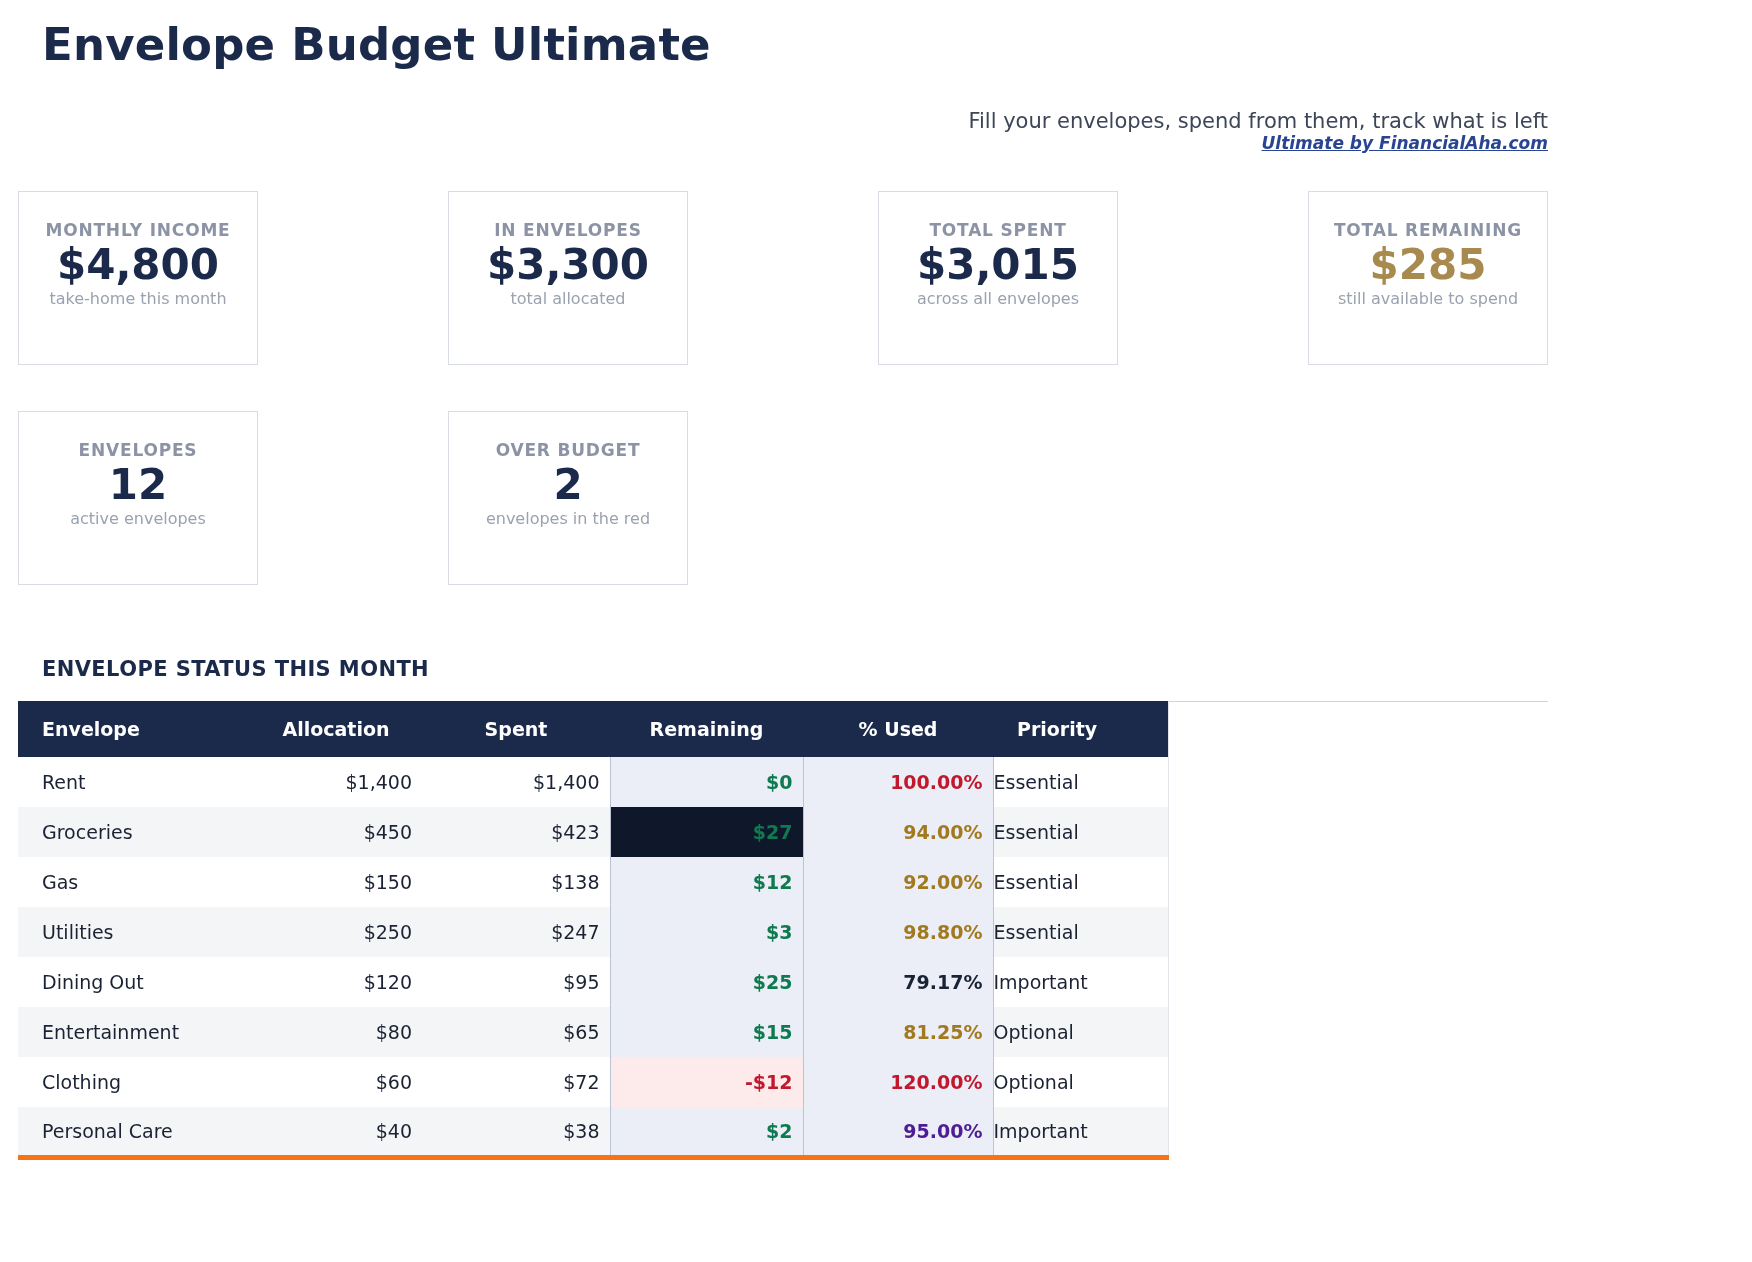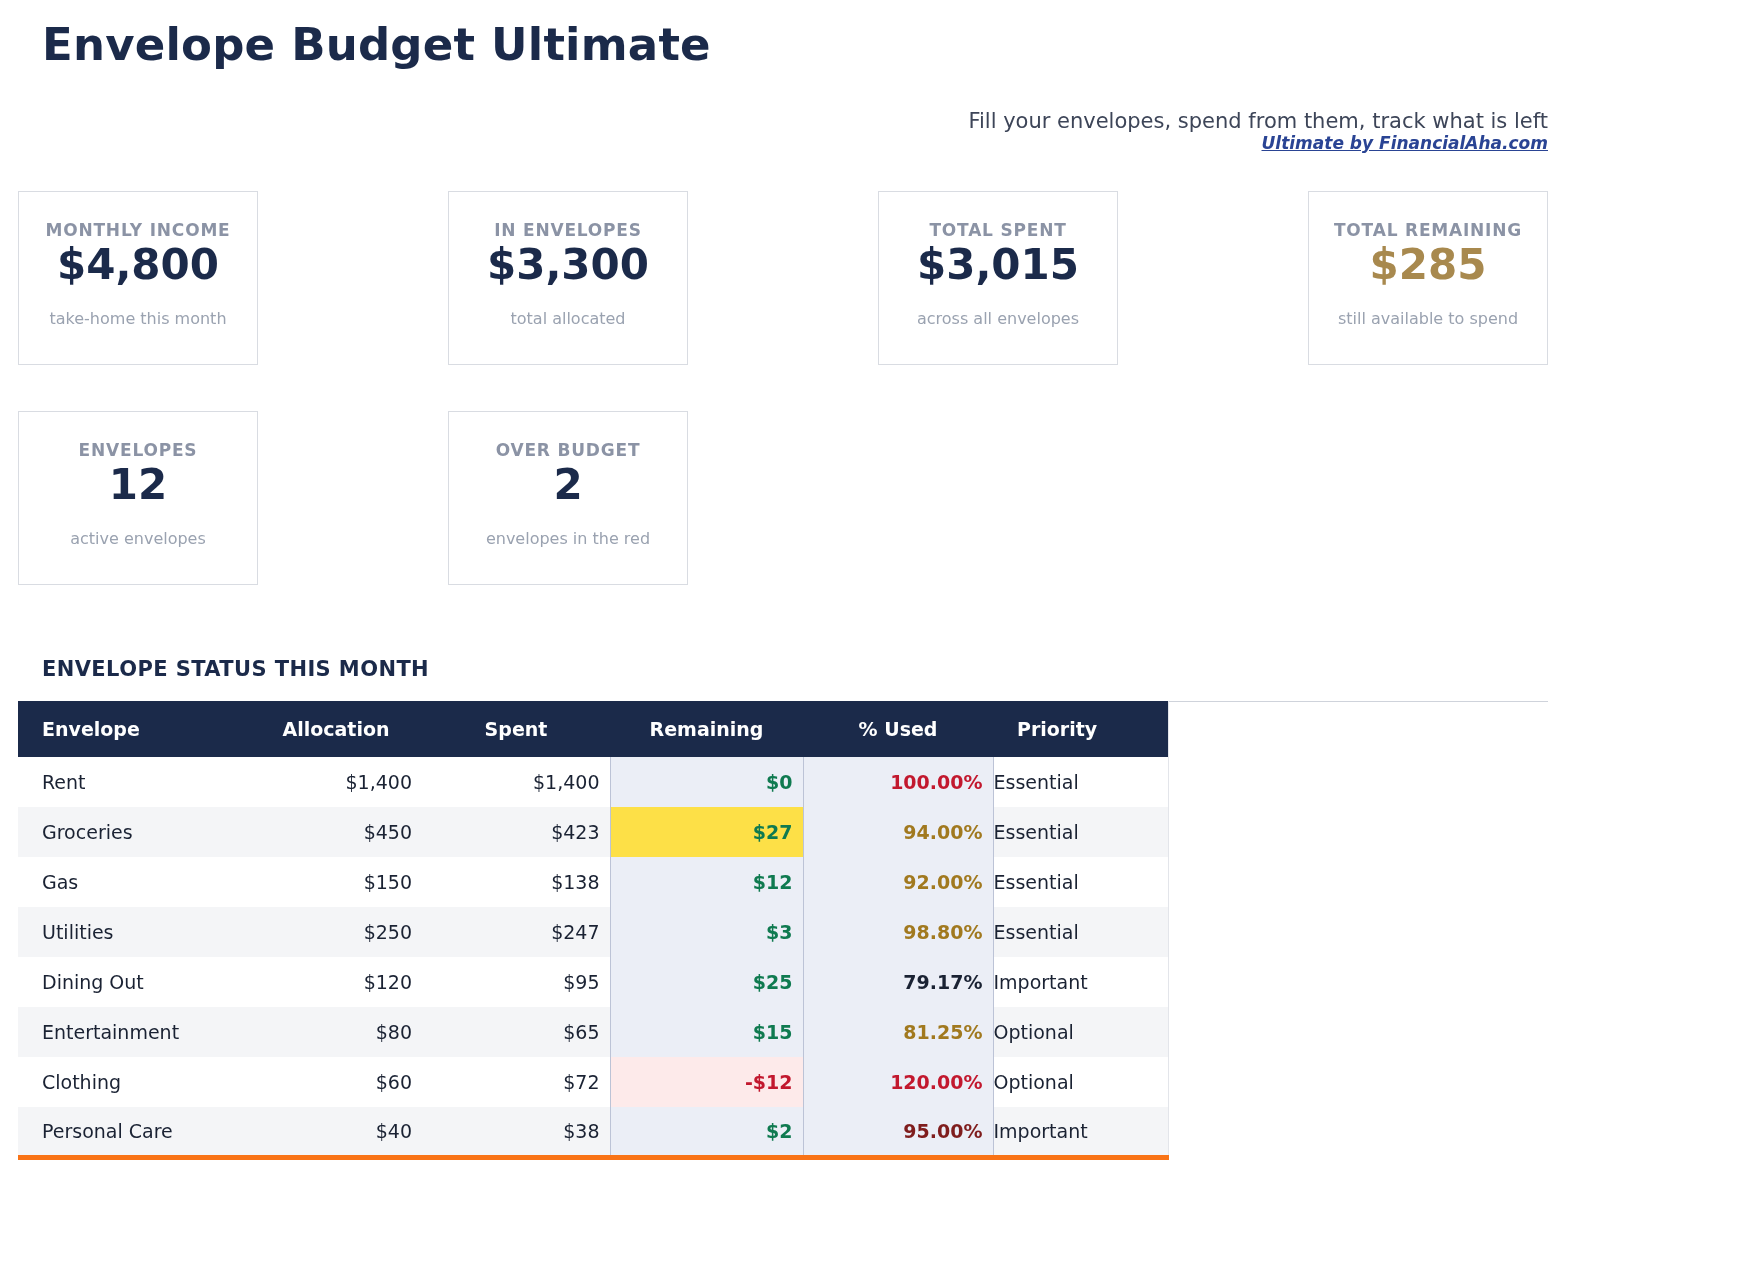--- a/index.html
+++ b/index.html
@@ -61,21 +61,20 @@
     letter-spacing: 0.8px;
   }
   .card-value {
     font-size: 42px;
     font-weight: 700;
     color: #1b2a4a;
   }
   .card-sub {
     font-size: 16px;
     color: #9aa2b0;
-    margin-top: 20px;
   }
 
   
   .section-title {
     margin: 72px 0 0 24px;
     font-size: 21px;
     font-weight: 700;
     color: #1b2a4a;
     letter-spacing: 0.4px;
   }
@@ -204,21 +203,21 @@
           <td class="num">$1,400</td>
           <td class="num">$1,400</td>
           <td class="num rem" style="color: rgb(15, 122, 80); background-color: rgb(235, 238, 246);">$0</td>
           <td class="num pct" style="color: rgb(194, 24, 46);">100.00%</td>
           <td class="pri">Essential</td>
         </tr>
         <tr>
           <td class="env">Groceries</td>
           <td class="num">$450</td>
           <td class="num">$423</td>
-          <td class="num rem" style="color: rgb(15, 122, 80); background-color: #fde047;">$27</td>
+          <td class="num rem" style="color: rgb(15, 122, 80); background-color: #0f172a;">$27</td>
           <td class="num pct" style="color: rgb(161, 121, 31);">94.00%</td>
           <td class="pri">Essential</td>
         </tr>
         <tr>
           <td class="env">Gas</td>
           <td class="num">$150</td>
           <td class="num">$138</td>
           <td class="num rem" style="color: rgb(15, 122, 80); background-color: rgb(235, 238, 246);">$12</td>
           <td class="num pct" style="color: rgb(161, 121, 31);">92.00%</td>
           <td class="pri">Essential</td>
@@ -253,21 +252,21 @@
           <td class="num">$72</td>
           <td class="num rem" style="color: rgb(194, 24, 46); background-color: rgb(253, 234, 234);">-$12</td>
           <td class="num pct" style="color: rgb(194, 24, 46);">120.00%</td>
           <td class="pri">Optional</td>
         </tr>
         <tr>
           <td class="env">Personal Care</td>
           <td class="num">$40</td>
           <td class="num">$38</td>
           <td class="num rem" style="color: rgb(15, 122, 80); background-color: rgb(235, 238, 246);">$2</td>
-          <td class="num pct" style="color: #7f1d1d;">95.00%</td>
+          <td class="num pct" style="color: #4c1d95;">95.00%</td>
           <td class="pri">Important</td>
         </tr>
       </tbody>
     </table>
     <div class="top-ext"></div>
   </div>
 
 </div>
 
 </body></html>

